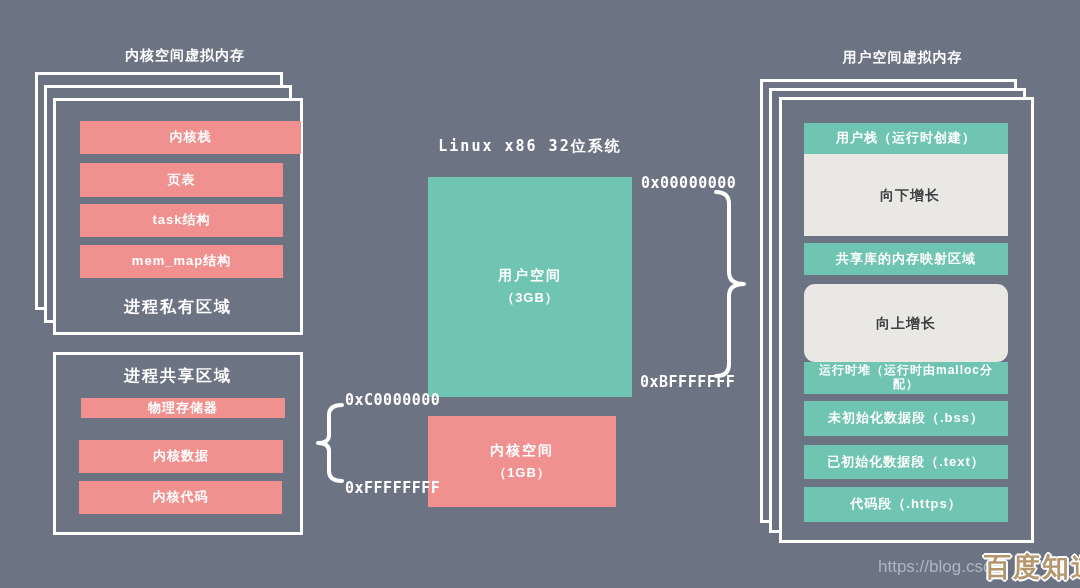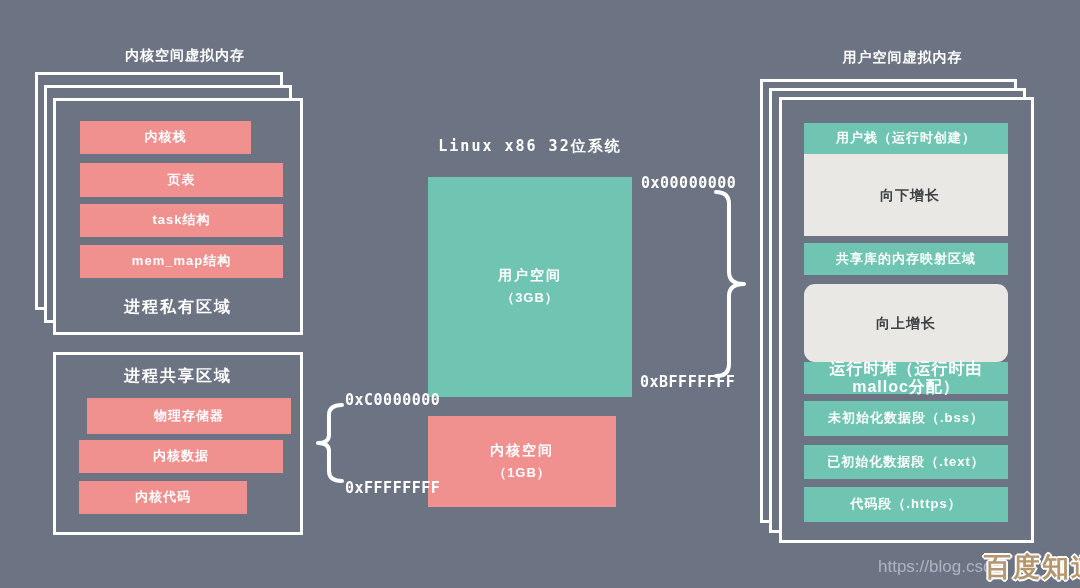--- a/index.html
+++ b/index.html
@@ -107,34 +107,34 @@
 <body>
 
 <div id="canvas">
 
   <div class="title" style="left:70px;top:47px;width:230px;">内核空间虚拟内存</div>
 
   <div class="page" style="left:35px;top:72px;width:248px;height:238px;"></div>
   <div class="page" style="left:44px;top:85px;width:248px;height:238px;"></div>
   <div class="page" style="left:53px;top:98px;width:250px;height:237px;"></div>
 
-  <div class="bar pink" style="left:80px;top:121px;width:171px;height:33px;">内核栈</div>
+  <div class="bar pink" style="left:80px;top:121px;width:221px;height:33px;">内核栈</div>
   <div class="bar pink" style="left:80px;top:163px;width:203px;height:34px;">页表</div>
   <div class="bar pink" style="left:80px;top:204px;width:203px;height:33px;">task结构</div>
   <div class="bar pink" style="left:80px;top:245px;width:203px;height:33px;">mem_map结构</div>
 
   <div class="inner-label" style="left:78px;top:297px;width:200px;">进程私有区域</div>
 
   <div class="page" style="left:53px;top:352px;width:250px;height:183px;"></div>
 
   <div class="inner-label" style="left:78px;top:366px;width:200px;">进程共享区域</div>
 
-  <div class="bar pink" style="left:87px;top:398px;width:204px;height:36px;">物理存储器</div>
+  <div class="bar pink" style="left:81px;top:398px;width:204px;height:20px;">物理存储器</div>
   <div class="bar pink" style="left:79px;top:440px;width:204px;height:33px;">内核数据</div>
-  <div class="bar pink" style="left:79px;top:481px;width:168px;height:33px;">内核代码</div>
+  <div class="bar pink" style="left:79px;top:481px;width:203px;height:33px;">内核代码</div>
 
   <div class="center-title" style="left:400px;top:137px;width:260px;">Linux x86 32位系统</div>
 
   <div class="mem-box" style="left:428px;top:177px;width:204px;height:220px;background:#6fc5b2;">
     <span>用户空间</span>
     <span class="size">（3GB）</span>
   </div>
 
   <div class="mem-box" style="left:428px;top:416px;width:188px;height:91px;background:#f0908f;">
     <span>内核空间</span>
@@ -157,21 +157,21 @@
   <div class="title" style="left:790px;top:49px;width:225px;">用户空间虚拟内存</div>
 
   <div class="page" style="left:760px;top:79px;width:257px;height:444px;"></div>
   <div class="page" style="left:769px;top:88px;width:257px;height:445px;"></div>
   <div class="page" style="left:779px;top:97px;width:255px;height:446px;"></div>
 
   <div class="bar teal" style="left:804px;top:123px;width:204px;height:31px;">用户栈（运行时创建）</div>
   <div class="bar gray" style="left:804px;top:154px;width:204px;height:82px;padding-left:8px;">向下增长</div>
   <div class="bar teal" style="left:804px;top:243px;width:204px;height:32px;">共享库的内存映射区域</div>
   <div class="bar gray" style="left:804px;top:284px;width:204px;height:78px;border-radius:11px;">向上增长</div>
-  <div class="bar teal" style="left:804px;top:362px;width:204px;height:32px;font-size:16px;padding:0 8px;">运行时堆（运行时由malloc分配）</div>
+  <div class="bar teal" style="left:804px;top:362px;width:204px;height:32px;font-size:12px;padding:0 8px;">运行时堆（运行时由malloc分配）</div>
   <div class="bar teal" style="left:804px;top:401px;width:204px;height:35px;">未初始化数据段（.bss）</div>
   <div class="bar teal" style="left:804px;top:445px;width:204px;height:34px;">已初始化数据段（.text）</div>
   <div class="bar teal" style="left:804px;top:487px;width:204px;height:35px;">代码段（.https）</div>
 
   <div class="wm-url" style="left:878px;top:557px;">https://blog.csd</div>
   <div class="wm-badge" style="left:984px;top:549px;">百度知道</div>
 
 </div>
 
 </body></html>

